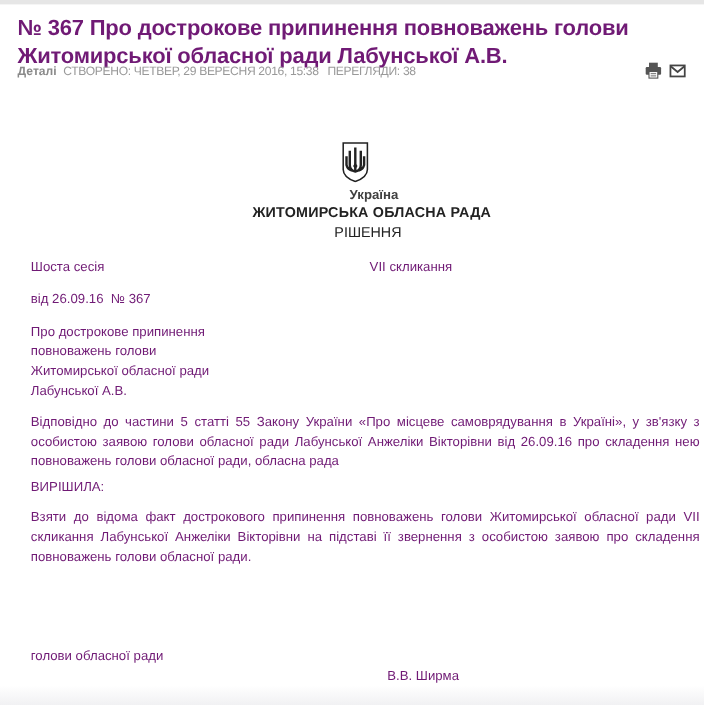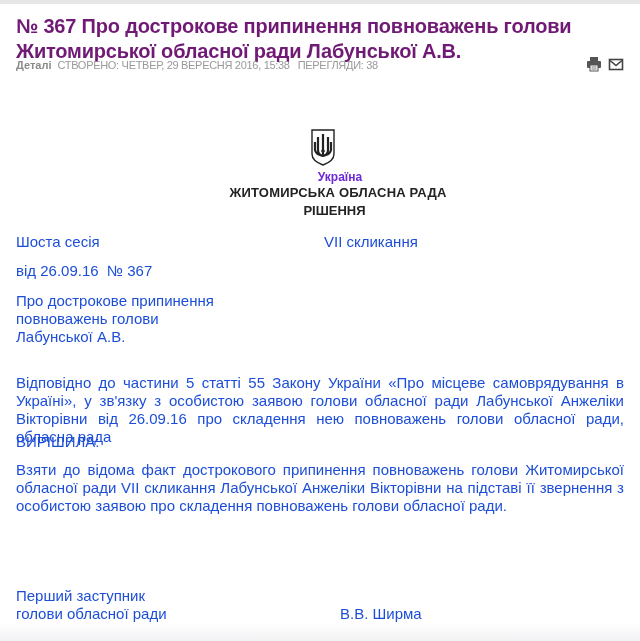--- a/index.html
+++ b/index.html
@@ -20,25 +20,25 @@
       font-size: 11px; color: #999999; display: flex; align-items: center;
     }
     .meta-details { font-weight: bold; color: #8a8a8a; margin-right: 6px; }
     .meta-item { margin-right: 8px; letter-spacing: -0.3px; }
     .meta-icons { position: absolute; right: 0; top: -1px; display: flex; gap: 6px; }
     .icon-btn { width: 16px; height: 16px; display: inline-block; cursor: pointer; }
 
     .emblem { position: absolute; left: 310px; top: 128px; width: 26px; height: 38px; }
 
     .doc-header { position: absolute; left: 0; top: 170px; width: 640px; text-align: center; }
-    .doc-country { font-size: 12px; font-weight: bold; color: #6d28d9; line-height: 14px; padding-left: 40px; }
+    .doc-country { font-size: 12px; font-weight: bold; color: #404040; line-height: 14px; padding-left: 40px; }
     .doc-org { font-size: 13px; font-weight: bold; color: #222; line-height: 18px; letter-spacing: 0.2px; padding-left: 36px; }
-    .doc-type { font-size: 13px; font-weight: bold; color: #222; line-height: 18px; padding-left: 29px; }
+    .doc-type { font-size: 13px; font-weight: normal; color: #222; line-height: 18px; padding-left: 29px; }
 
-    .text { position: absolute; font-size: 15px; color: #1d4ed8; line-height: 18px; }
+    .text { position: absolute; font-size: 12px; color: #701a75; line-height: 18px; margin-left: 12px; }
     .session { left: 16px; top: 233px; }
     .convocation { left: 324px; top: 233px; }
     .date-num { left: 16px; top: 262px; }
     .subject { left: 16px; top: 292px; width: 220px; }
     .para { left: 16px; width: 608px; text-align: justify; }
     .para1 { top: 374px; }
     .decided { left: 16px; top: 433px; }
     .para2 { top: 461px; }
     .sig-title { left: 16px; top: 587px; }
     .sig-name { left: 340px; top: 605px; }
@@ -92,26 +92,26 @@
   <div class="doc-type">РІШЕННЯ</div>
 </div>
 
 <div class="text session">Шоста сесія</div>
 <div class="text convocation">VII скликання</div>
 <div class="text date-num" style="white-space: pre;">від 26.09.16  № 367</div>
 
 <div class="text subject">
   <div>Про дострокове припинення</div>
   <div>повноважень голови</div>
+  <div>Житомирської обласної ради</div>
   <div>Лабунської А.В.</div>
 </div>
 
 <p class="text para para1">Відповідно до частини 5 статті 55 Закону України «Про місцеве самоврядування в Україні», у зв'язку з особистою заявою голови обласної ради Лабунської Анжеліки Вікторівни від 26.09.16 про складення нею повноважень голови обласної ради, обласна рада</p>
 <div class="text decided">ВИРІШИЛА:</div>
 <p class="text para para2">Взяти до відома факт дострокового припинення повноважень голови Житомирської обласної ради VII скликання Лабунської Анжеліки Вікторівни на підставі її звернення з особистою заявою про складення повноважень голови обласної ради.</p>
 
 <div class="text sig-title">
-  <div>Перший заступник</div>
   <div>голови обласної ради</div>
 </div>
 <div class="text sig-name">В.В. Ширма</div>
 
 <div class="bottom-fade"></div>
 
 </body></html>

